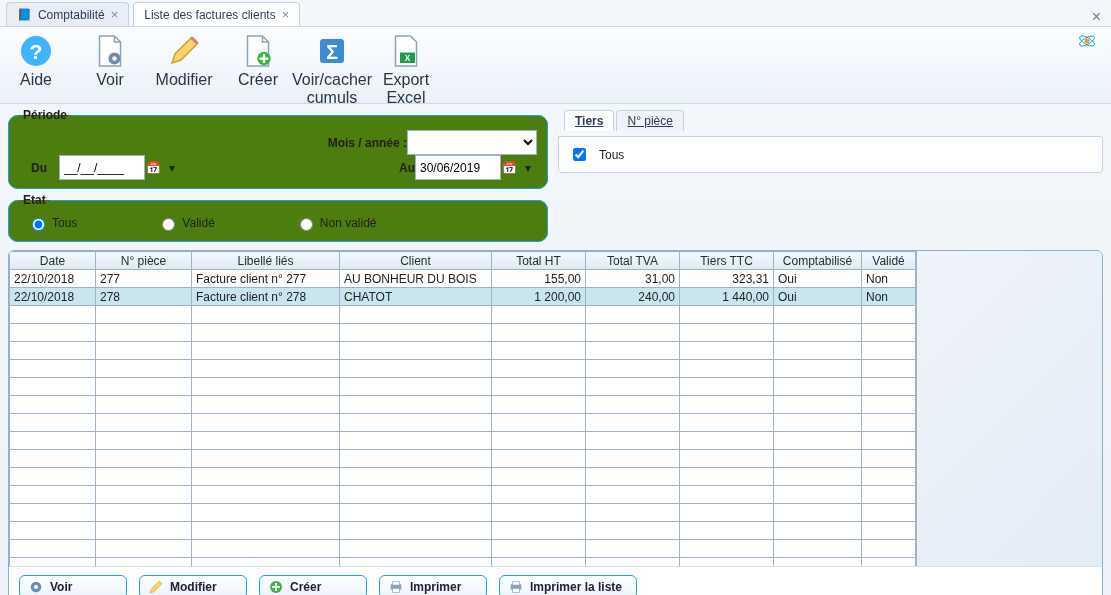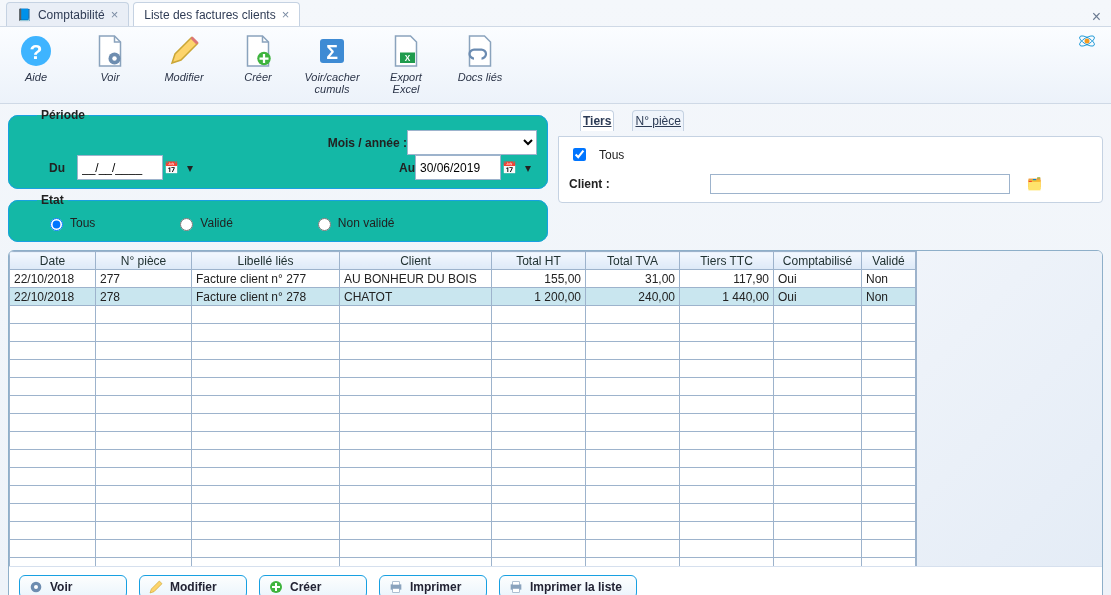--- a/index.html
+++ b/index.html
@@ -42,21 +42,21 @@
     padding: 4px 8px 6px 8px;
     gap: 18px;
   }
   .tool {
     display: flex; flex-direction: column; align-items: center;
     width: 56px;
   }
   .tool .icon-box {
     width: 40px; height: 40px; display: flex; align-items: center; justify-content: center;
   }
-  .tool .label { font-size: 11px; text-align: center; color: #2b3448; line-height: 1.1; height: 26px; display:flex; align-items:flex-start; justify-content:center;font-style:italic; }
+  .tool .label { font-size: 16px; text-align: center; color: #2b3448; line-height: 1.1; height: 26px; display:flex; align-items:flex-start; justify-content:center; }
   .brand {
     margin-left: auto;
     display: flex; align-items: center; gap: 6px;
     padding-right: 6px;
   }
   .brand span {
     font-size: 40px; font-weight: 500; letter-spacing: 1px;
     color: #1193d4;
   }
   .brand svg { width: 20px; height: 20px; }
@@ -66,22 +66,22 @@
   }
   .filters-left {
     display: flex; flex-direction: column; gap: 4px; width: 540px;
   }
   .filters-right {
     flex: 1; display: flex; flex-direction: column; gap: 6px;
     padding-top: 2px;
   }
   fieldset {
     border: 1px solid #18a0e2; border-radius: 10px;
-    padding: 6px 10px 8px 28px; margin: 0;
-    background: #14b8a6;
+    padding: 6px 10px 8px 10px; margin: 0;
+    background: #4d7c0f;
   }
   legend {
     font-size: 12px; font-weight: bold; color: #222;
     padding: 0 4px;
   }
   .period-row {
     display: flex; align-items: center; 
     margin-top: 2px;
   }
   .lbl { font-weight: bold; }
@@ -91,23 +91,23 @@
   }
   .date-input { width: 86px; }
   .combo { width: 130px; }
   .cal-btn { width:18px; height:18px; display:inline-flex; align-items:center; justify-content:center; }
   .etat-row { display: flex; align-items: center; gap: 80px; padding: 2px 8px; }
   .radio { display: inline-flex; align-items: center; gap: 4px; }
   .sub-tabs {
     display: flex; gap: 2px; padding-left: 6px;
   }
   .sub-tab {
-    padding: 3px 2px; border: 1px solid #c5d2e2; border-bottom: none;
+    padding: 3px 10px; border: 1px solid #c5d2e2; border-bottom: none;
     background: #eff4fb; border-radius: 4px 4px 0 0;
-    font-size: 12px; color: #2c3b55; margin-left: 16px;
+    font-size: 12px; color: #2c3b55;
   }
   .sub-tab.active { background: #fff; font-weight: bold; }
   .sub-panel {
     border: 1px solid #c5d2e2; border-radius: 0 4px 4px 4px;
     background: #fff; padding: 8px 10px; margin-top:-1px;
     display: flex; flex-direction: column; gap: 10px;
   }
   .row { display: flex; align-items: center; gap: 10px; }
   .client-input { width: 300px; height: 20px; border:1px solid #9db3cc; }
   
@@ -242,30 +242,20 @@
       <svg viewBox="0 0 48 48">
           <path d="M10 4h20l8 8v32H10z" fill="#fff" stroke="#8aa3bd" stroke-width="2"></path>
           <rect x="16" y="26" width="20" height="14" fill="#1f9b4d"></rect>
           <text x="26" y="37" font-size="11" text-anchor="middle" fill="#fff" font-weight="bold">X</text>
         </svg>
     </span>
     <span class="label">Export
 Excel</span>
   </div>
 
-  <div class="tool">
-    <span class="icon-box">
-      <svg viewBox="0 0 48 48">
-          <path d="M10 4h20l8 8v32H10z" fill="#fff" stroke="#8aa3bd" stroke-width="2"></path>
-          <path d="M16 34c-3 0-6-3-6-6s3-6 6-6h6m4 12c3 0 6-3 6-6s-3-6-6-6h-6" fill="none" stroke="#6b8bb1" stroke-width="3"></path>
-        </svg>
-    </span>
-    <span class="label">Docs
-liés</span>
-  </div>
 
   <div class="brand">
     <svg viewBox="0 0 24 24">
       <circle cx="12" cy="12" r="3" fill="#f59a1f"></circle>
       <ellipse cx="12" cy="12" rx="10" ry="4" fill="none" stroke="#1193d4" stroke-width="1" transform="rotate(30 12 12)"></ellipse>
       <ellipse cx="12" cy="12" rx="10" ry="4" fill="none" stroke="#1193d4" stroke-width="1" transform="rotate(-30 12 12)"></ellipse>
     </svg>
   </div>
 </div>
 
@@ -314,26 +304,20 @@
 
   <div class="filters-right">
     <div class="sub-tabs">
       <div class="sub-tab active"><span class="underline">Tiers</span></div>
       <div class="sub-tab"><span class="underline">N° pièce</span></div>
     </div>
     <div class="sub-panel">
       <div class="row">
         <input type="checkbox" checked="" style="">
         <span>Tous</span>
-      </div>
-      <div class="row">
-        <span class="lbl">Client :</span>
-        <span style="width:80px"></span>
-        <input class="client-input" value="" style="">
-        <span style="margin-left:8px">🗂️</span>
       </div>
     </div>
   </div>
 </div>
 
 <div class="grid-wrap">
   <div class="grid-body">
     <table class="grid" id="grid-table" style="width:auto">
       <colgroup id="grid-cols">
           <col style="width: 86px;">
@@ -360,21 +344,21 @@
           </tr>
         </thead>
       <tbody id="grid-rows">
           <tr>
             <td>22/10/2018</td>
             <td>277</td>
             <td>Facture client n° 277</td>
             <td>AU BONHEUR DU BOIS</td>
             <td class="num">155,00</td>
             <td class="num">31,00</td>
-            <td class="num">117,90</td>
+            <td class="num">323,31</td>
             <td>Oui</td>
             <td>Non</td>
           </tr>
           <tr class="sel">
             <td>22/10/2018</td>
             <td>278</td>
             <td>Facture client n° 278</td>
             <td>CHATOT</td>
             <td class="num">1 200,00</td>
             <td class="num">240,00</td>

